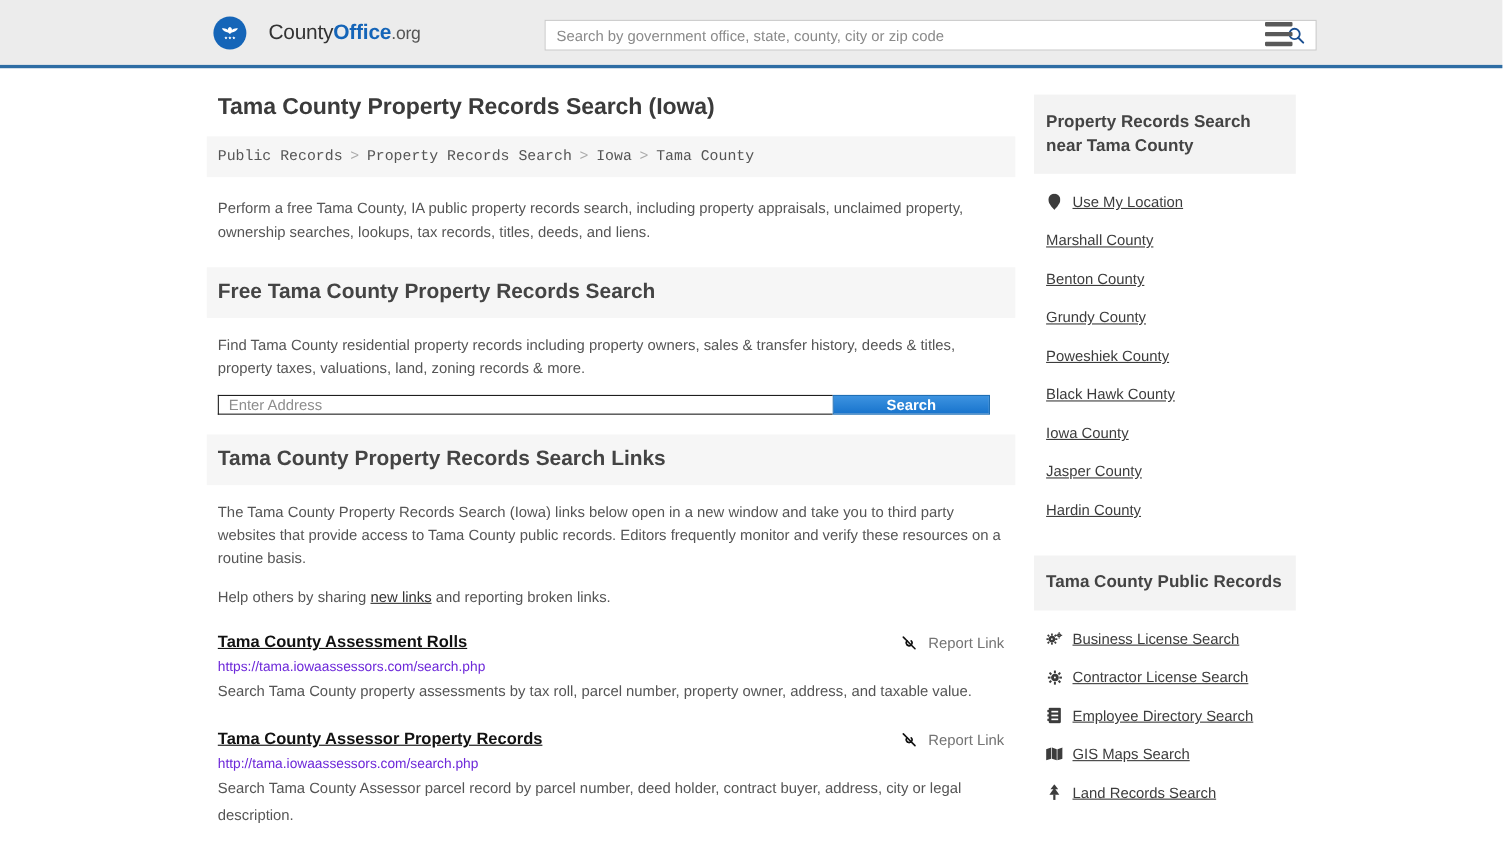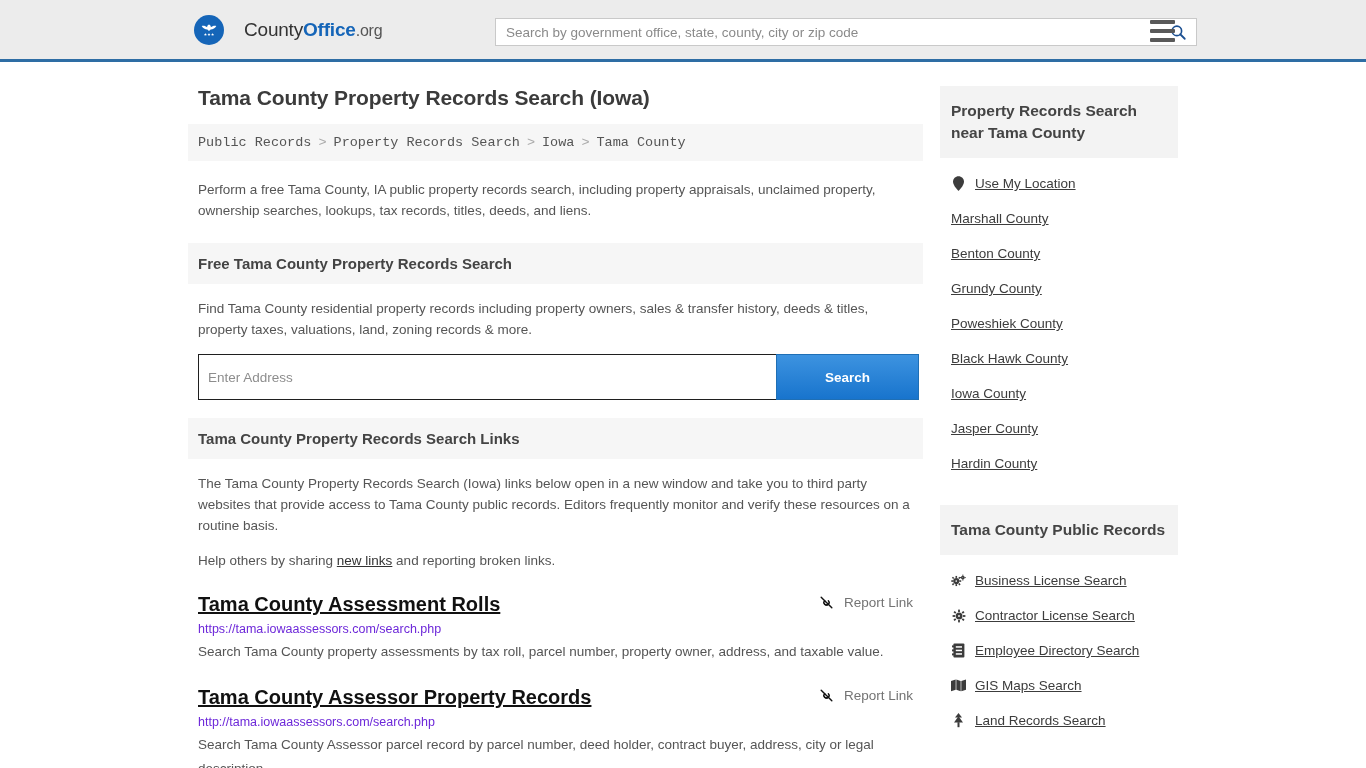--- a/index.html
+++ b/index.html
@@ -144,39 +144,39 @@
   .lead {
     font-size: 13.5px;
     line-height: 21px;
     color: #555555;
     padding: 18px 10px 4px 10px;
   }
 
   .section-head {
     background: #f6f6f6;
     padding: 12px 10px;
-    font-size: 15px;
+    font-size: 19px;
     font-weight: bold;
     color: #444444;
     margin-top: 18px;
   }
   .section-body {
     padding: 14px 10px 0 10px;
     font-size: 13.5px;
     line-height: 21px;
     color: #555555;
   }
   .section-body p { margin: 0 0 14px 0; }
   .section-body a { color: #333333; }
 
   
   .form-row {
     display: flex;
-    margin: 12px 4px 0 10px;
-    height: 46px;
+    margin: 12px 23px 0 10px;
+    height: 18px;
   }
   .addr-input {
     flex: 1 1 auto;
     border: 1px solid #1f1f1f;
     border-right: 0;
     padding: 0 9px;
     font-size: 13.5px;
     color: #333;
     outline: none;
     font-family: "Liberation Sans", sans-serif;
@@ -204,21 +204,21 @@
   .result {
     padding: 0 10px;
     margin-top: 22px;
   }
   .result-top {
     display: flex;
     justify-content: space-between;
     align-items: flex-start;
   }
   .result-title {
-    font-size: 20px;
+    font-size: 15px;
     font-weight: bold;
     color: #111111;
     text-decoration: underline;
     cursor: pointer;
   }
   .report-link {
     display: flex;
     align-items: center;
     gap: 9px;
     font-size: 13.5px;

